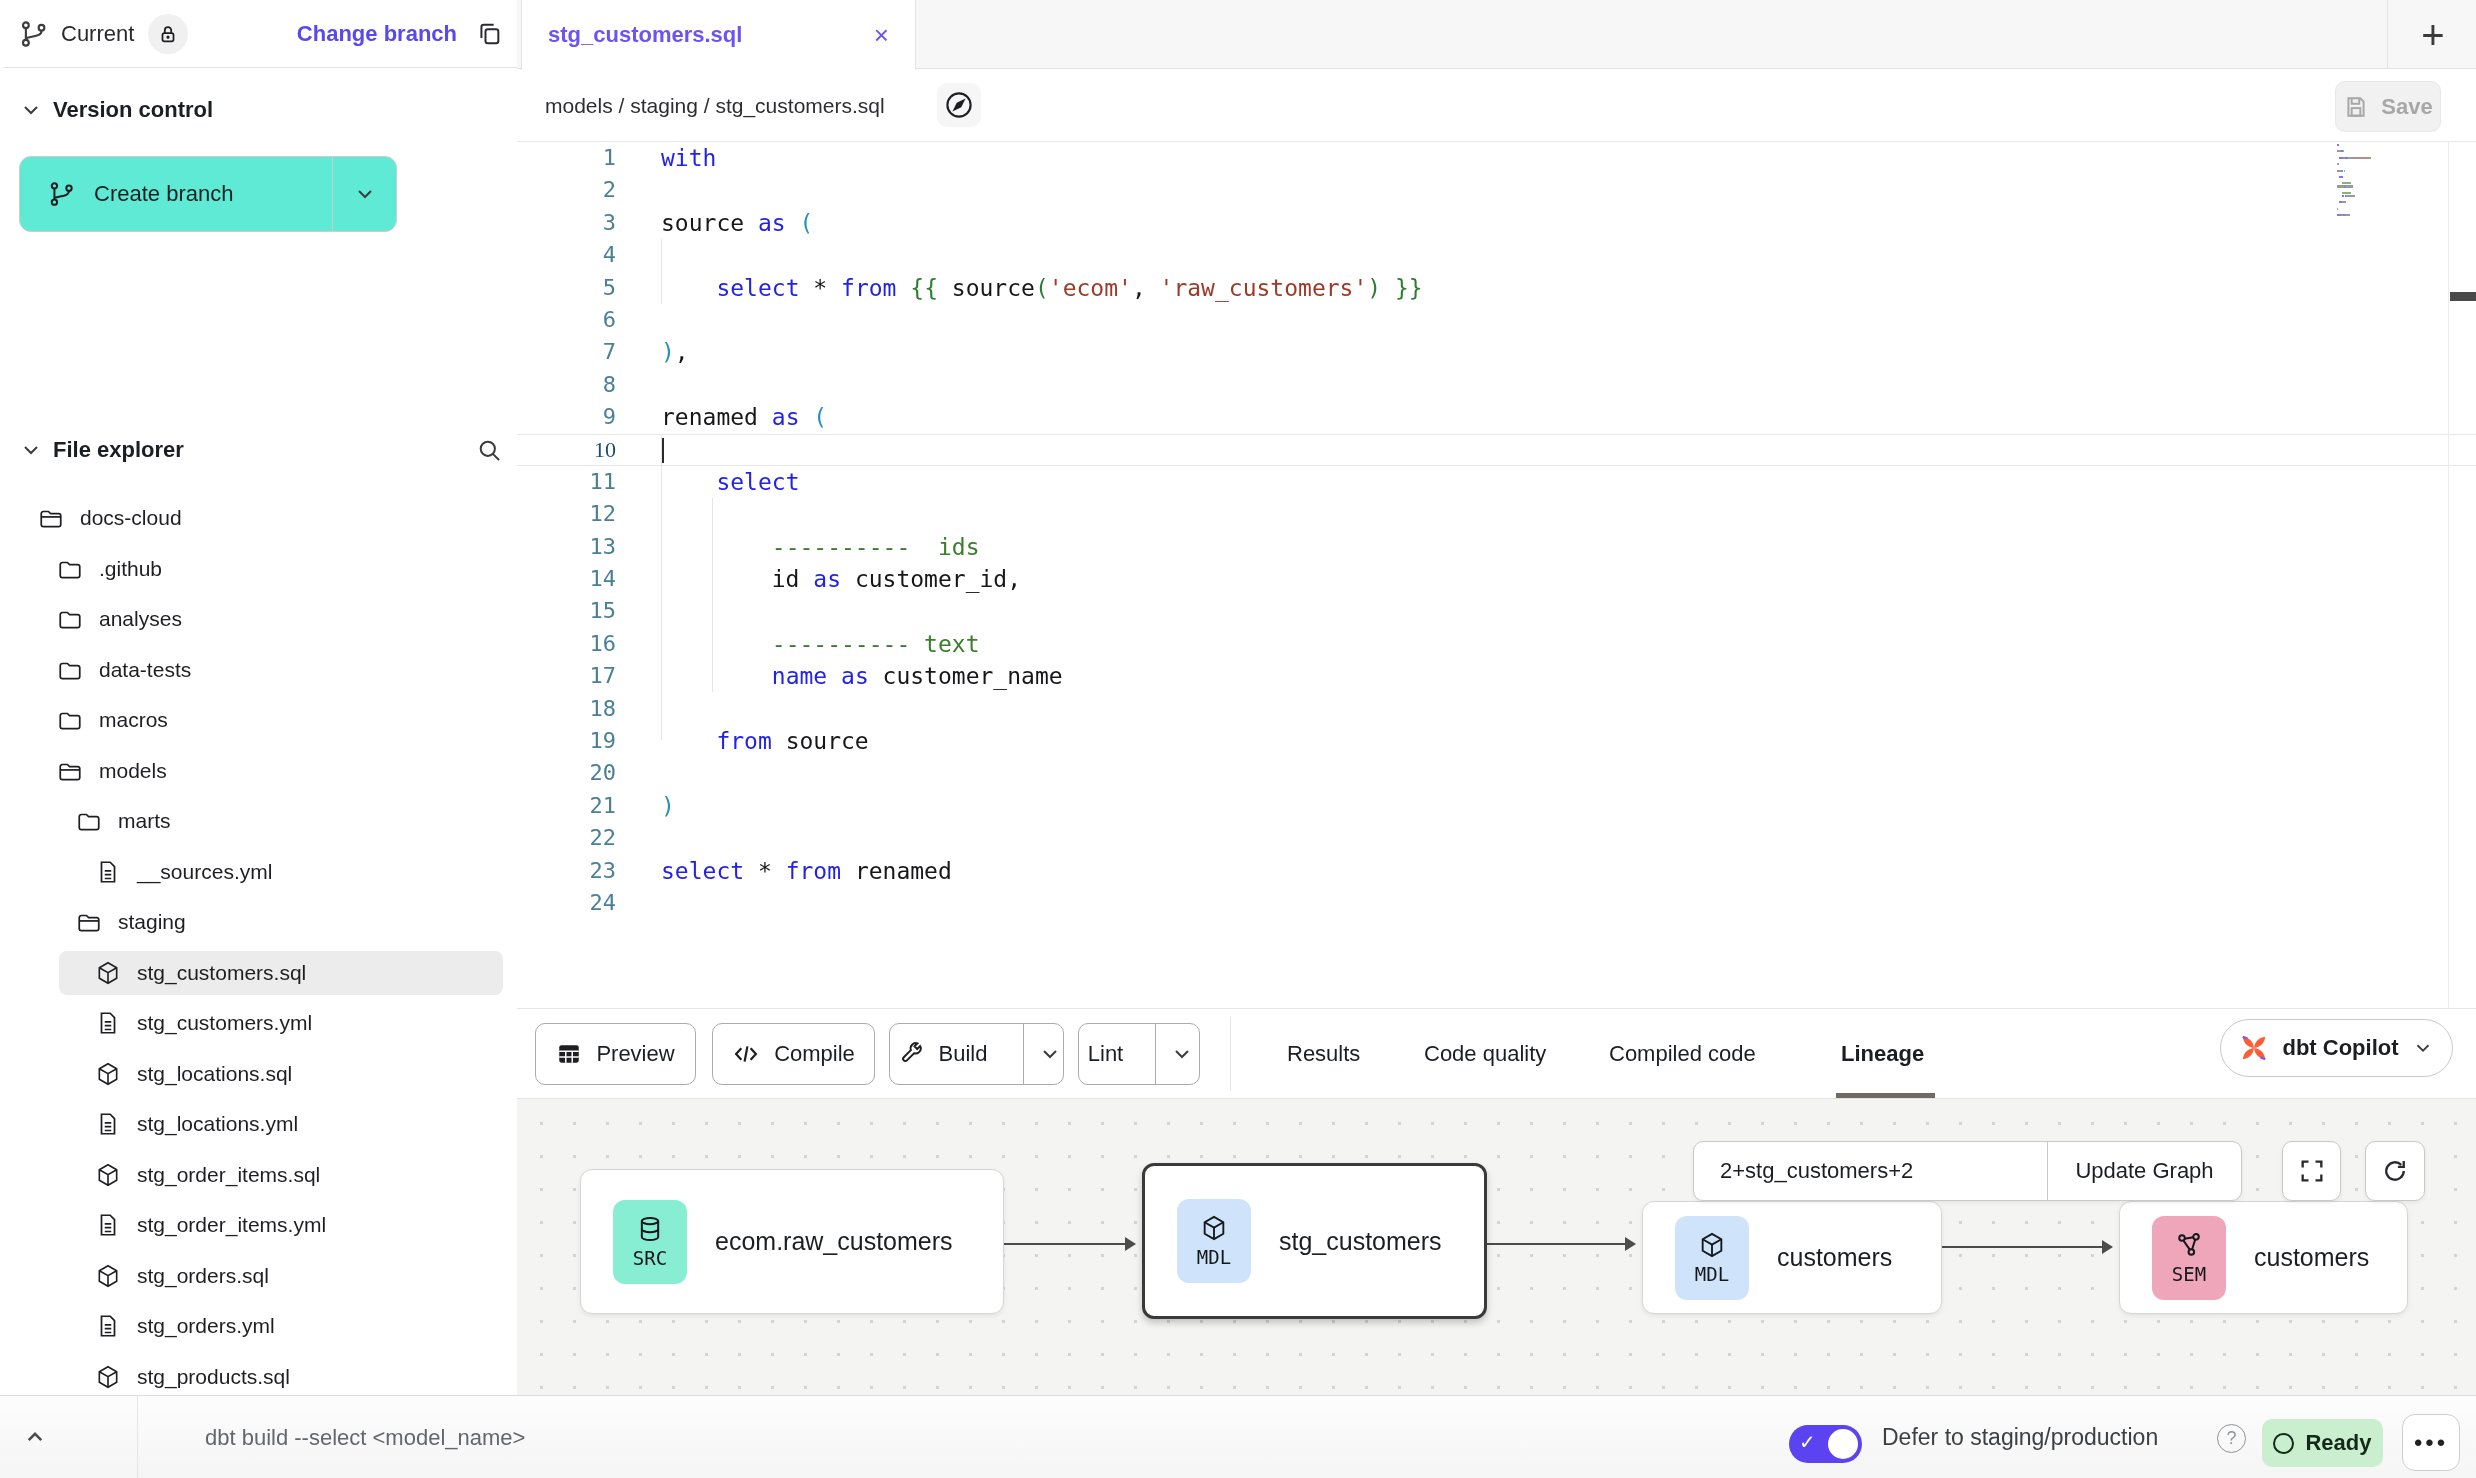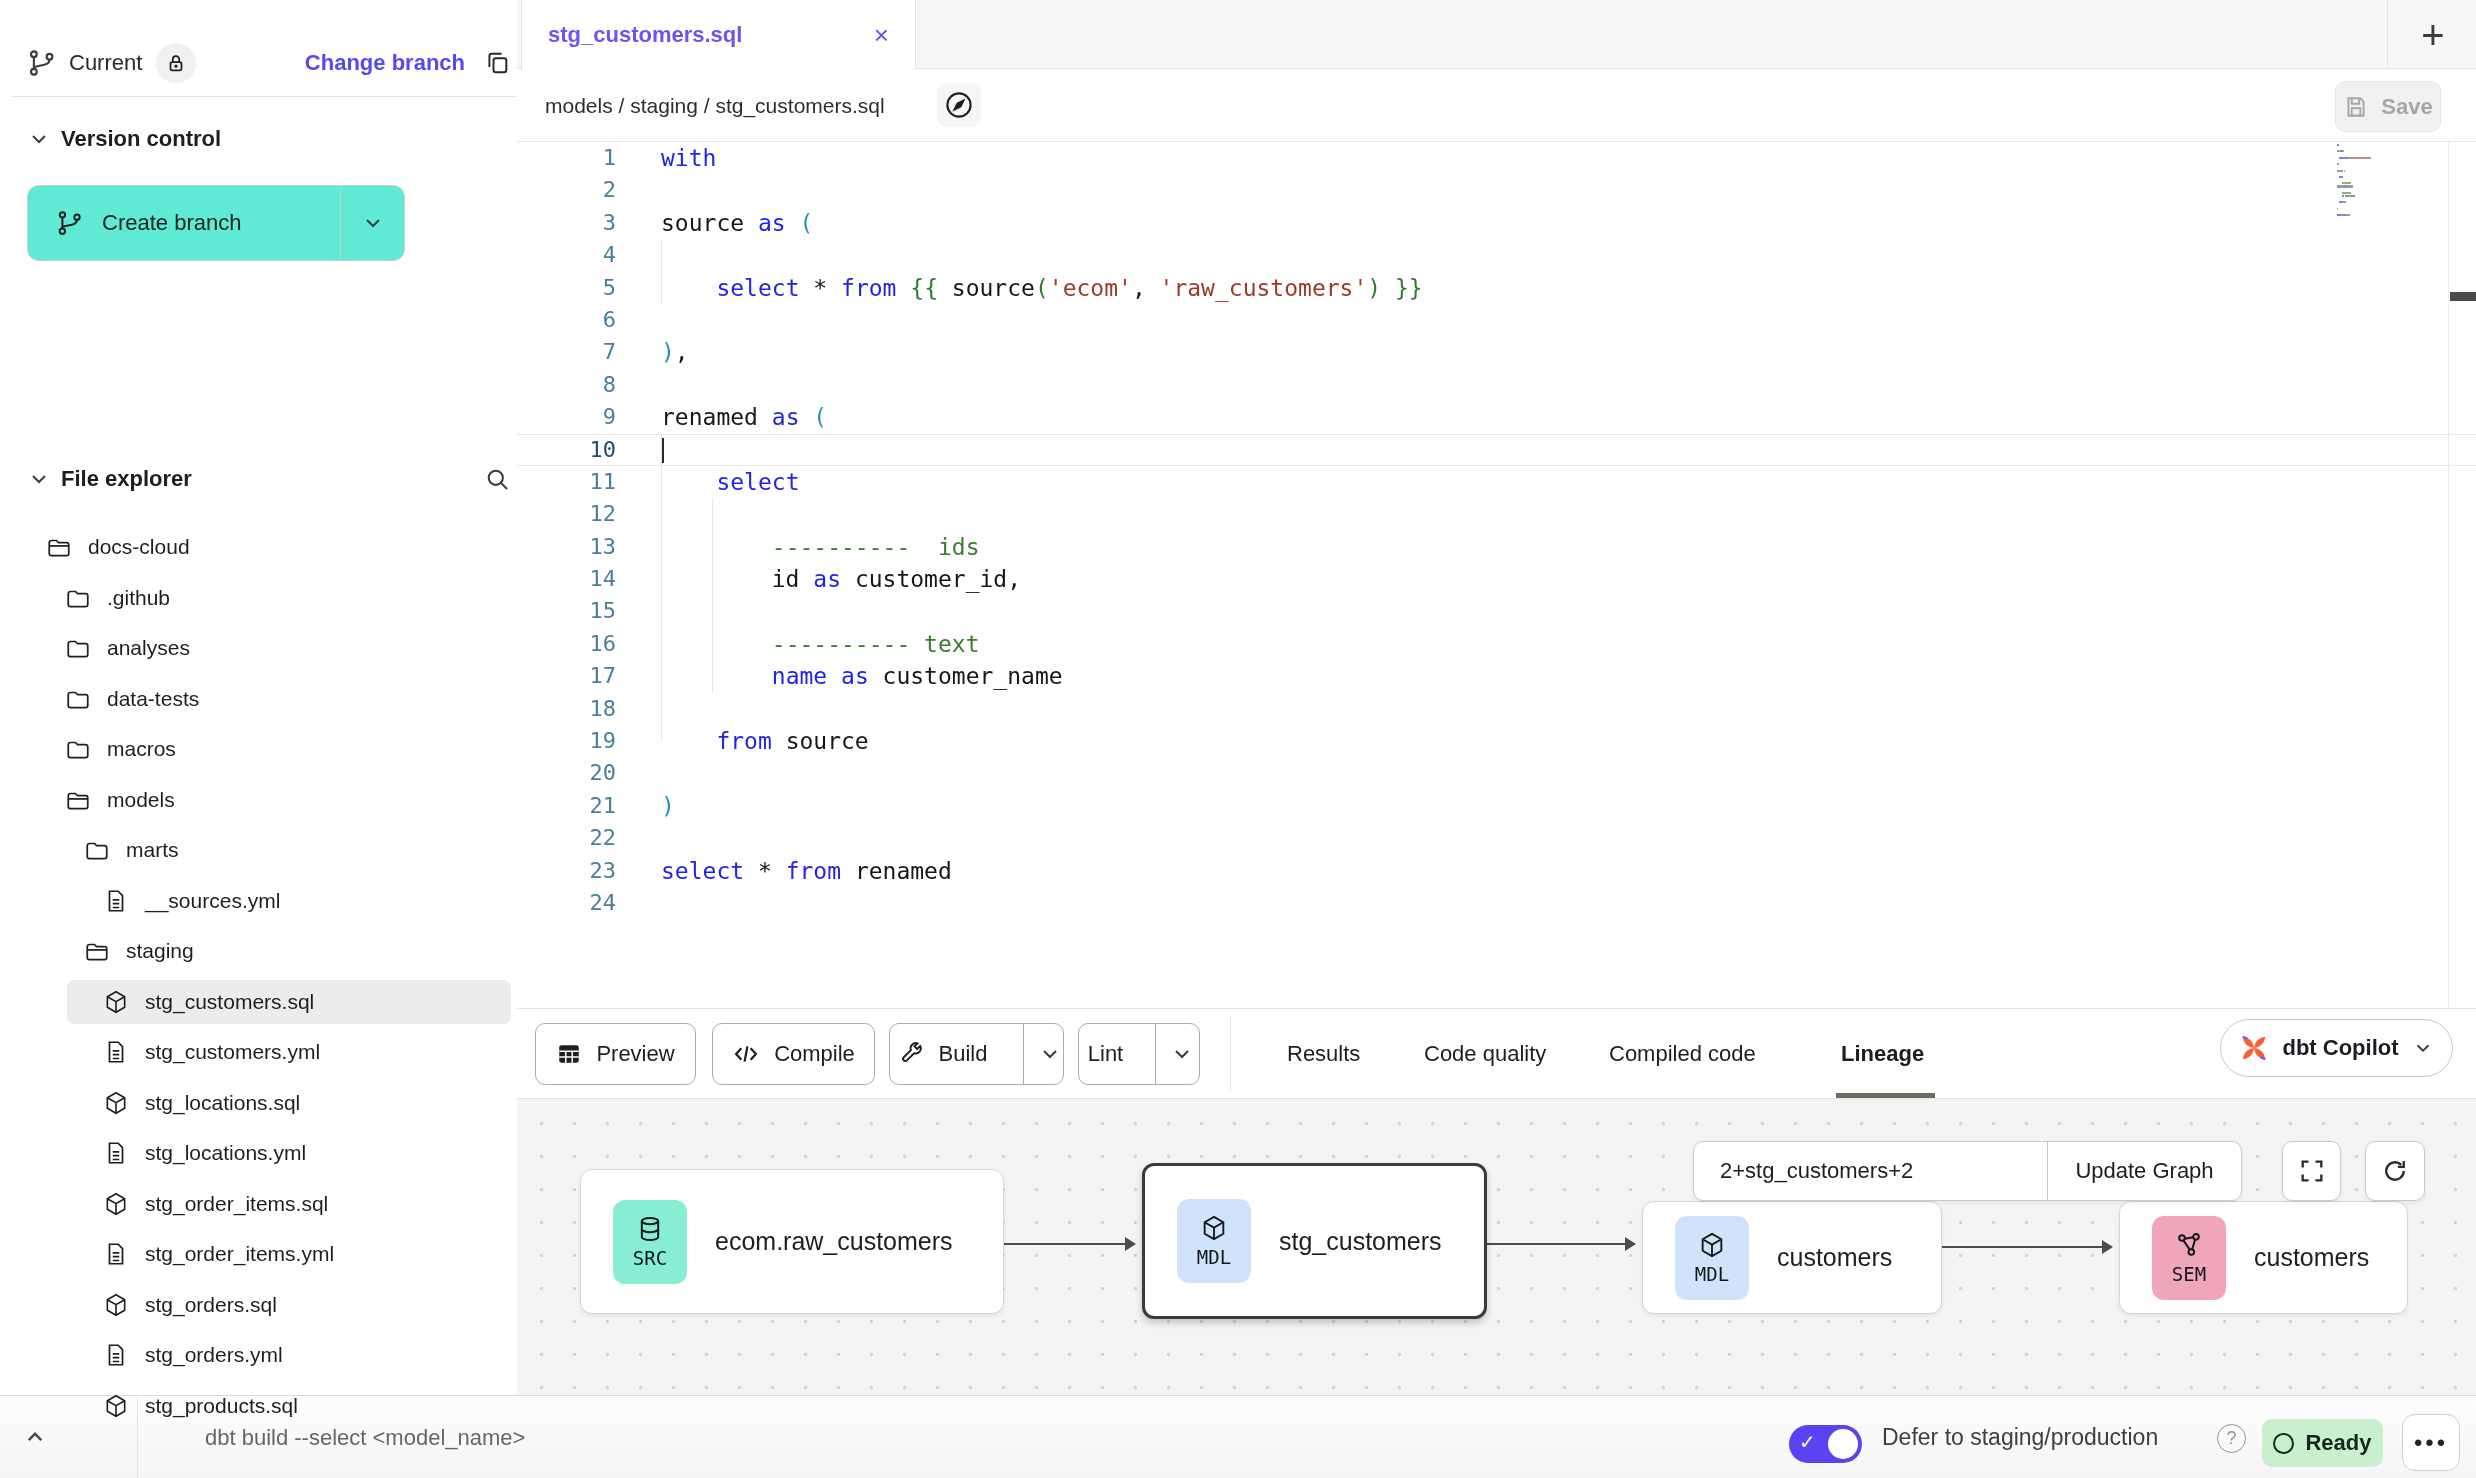--- a/index.html
+++ b/index.html
@@ -1,21 +1,21 @@
 <!DOCTYPE html>
 <html><head>
 <meta charset="utf-8">
 <style>
   * { margin:0; padding:0; box-sizing:border-box; }
   html,body { width:2476px; height:1478px; background:#fff; font-family:"Liberation Sans", sans-serif; color:#1b1f23; }
   #app { position:relative; width:2476px; height:1478px; overflow:hidden; background:#fff; }
   svg { display:block; }
 
   
-  #sidebar { position:absolute; left:11px; top:0; width:517px; height:1395px; background:#fff; border-right:1px solid #e2e2e2;margin-top:29px; }
+  #sidebar { position:absolute; left:3px; top:0; width:517px; height:1395px; background:#fff; border-right:1px solid #e2e2e2; }
   .branch-bar { position:absolute; left:0; top:0; width:100%; height:68px; border-bottom:1px solid #e6e6e6; display:flex; align-items:center; padding:0 16px; }
   .branch-bar .cur-label { font-size:22px; color:#2a2a2e; margin-left:12px; }
   .lock-badge { width:40px; height:40px; border-radius:50%; background:#f0f0f0; display:flex; align-items:center; justify-content:center; margin-left:14px; }
   .change-branch { margin-left:auto; font-size:22px; font-weight:600; color:#5848f0; cursor:pointer; }
   .copy-btn { margin-left:18px; color:#2a2a2e; }
 
   .section-header { position:absolute; left:16px; display:flex; align-items:center; gap:10px; font-size:22px; font-weight:700; color:#1b1f23; }
   .vc-header { top:88px; height:44px; }
   .fe-header { top:428px; height:44px; width:484px; }
   .fe-header .search { margin-left:auto; color:#3c3c3c; }
@@ -40,21 +40,21 @@
 
   
   #crumbrow { position:absolute; left:517px; top:69px; width:1959px; height:73px; background:#fff; border-bottom:1px solid #e8e8e8; }
   .crumb-text { position:absolute; left:28px; top:0; height:73px; display:flex; align-items:center; font-size:21px; color:#2e2e32; }
   .compass-btn { position:absolute; left:420px; top:14px; width:44px; height:44px; border-radius:10px; background:#f6f6f6; display:flex; align-items:center; justify-content:center; color:#1f1f23; cursor:pointer; }
   .save-btn { position:absolute; left:1818px; top:12px; width:106px; height:51px; border-radius:10px; background:#f1f1f1; border:1px solid #e7e7e7; display:flex; align-items:center; justify-content:center; gap:12px; color:#a7a7a7; font-size:22px; font-weight:600; }
 
   
   #editor { position:absolute; left:517px; top:142px; width:1959px; height:866px; background:#fff; overflow:hidden; }
   .code-row { display:flex; height:32.4px; font-family:"DejaVu Sans Mono", monospace; }
-  .code-row.cur { box-shadow: inset 0 1px 0 #e8e8e8, inset 0 -1px 0 #e8e8e8; }
+  .code-row.cur { box-shadow: inset 0 1px 0 #e8e8e8, inset 0 -1px 0 #e8e8e8; font-family: Liberation Serif, serif; }
   .ln { width:99px; text-align:right; color:#4a7f98; font-size:22px; line-height:32.4px; }
   .code-row.cur .ln { color:#1d4f66; }
   .ct { padding-left:45px; white-space:pre; font-size:23px; line-height:32.4px; color:#17171a; }
   .tk-k{color:#2323e6;} .tk-s{color:#9c3a28;} .tk-c{color:#3a7d2c;} .tk-j{color:#2e7d32;} .tk-b{color:#2591b8;} .tk-p{color:#17171a;}
   .iguide { position:absolute; width:1px; background:#e4e4e4; }
   #cursor { position:absolute; left:145px; top:296px; width:2px; height:25px; background:#2a2a2a; }
   #minimap { position:absolute; left:1820px; top:2px; width:90px; }
   .mm-line { height:2.1px; margin-bottom:1.1px; display:flex; }
   .mm-line span { height:2.1px; display:block; }
   .editor-hairline { position:absolute; left:1931px; top:0; width:1px; height:866px; background:#ececec; }

